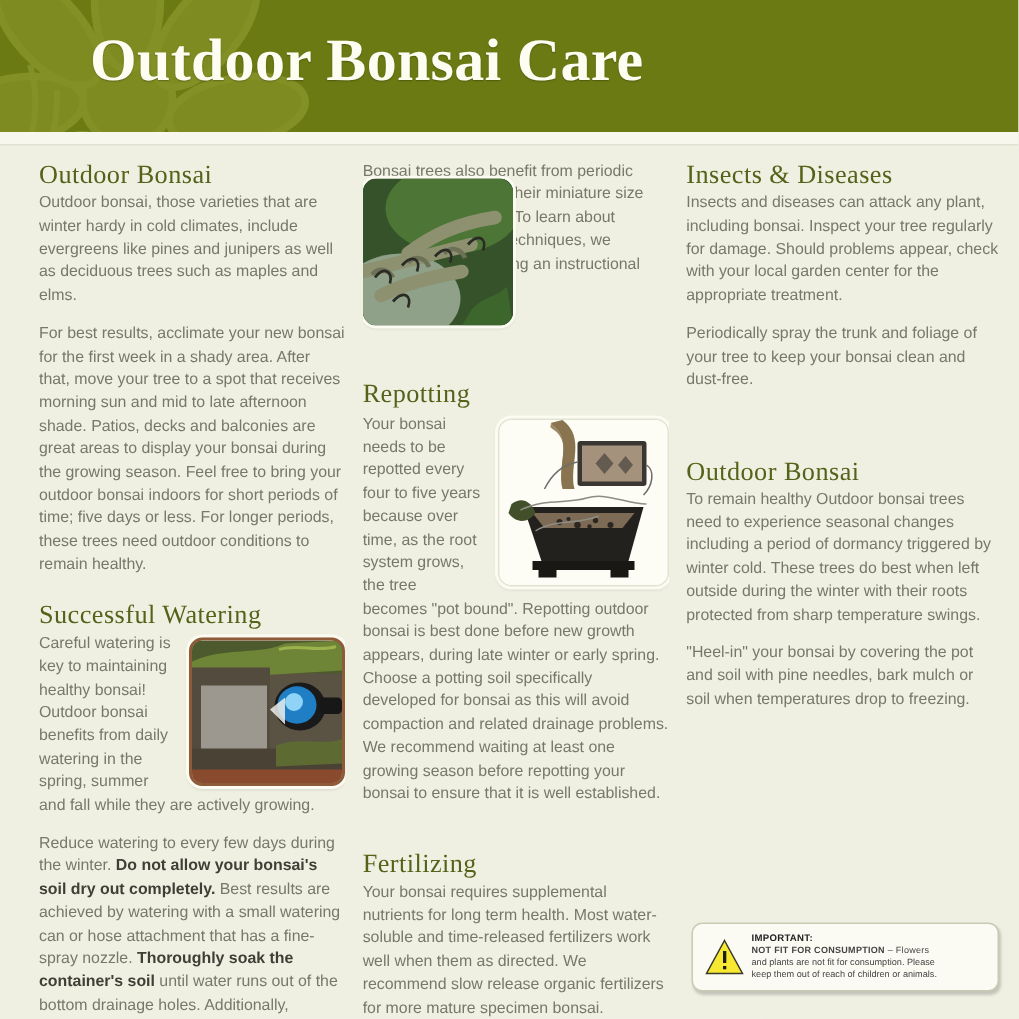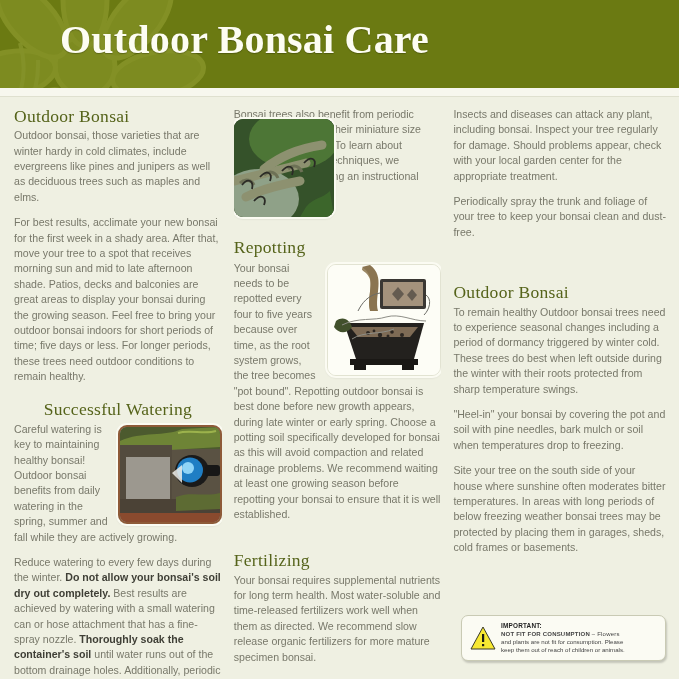--- a/index.html
+++ b/index.html
@@ -26,35 +26,35 @@
     font-family:"Liberation Serif", serif;
     font-size:40px;font-weight:700;color:#fdfdf2;
     letter-spacing:.2px;
     text-shadow:0 1px 1px rgba(0,0,0,.25);
   }
   .header-strip{height:8px;background:#f7f7ee;border-bottom:1px solid #dfe0cf;}
 
   
   .columns{
     position:absolute;top:96px;left:0;width:679px;height:583px;
-    padding:10px 12px 0 14px;box-sizing:border-box;
+    padding:10px 12px 0 26px;box-sizing:border-box;
     display:flex;gap:0;
   }
   .col{box-sizing:border-box;}
   .col-left{width:224px;padding-right:12px;}
   .col-mid{width:224px;padding-right:12px;}
   .col-right{width:218px;}
 
   h2{
     font-family:"Liberation Serif", serif;
     font-size:17.5px;font-weight:400;color:#55631a;
     margin:0 0 2px 0;line-height:1.15;
     letter-spacing:.3px;
   }
-  h2.tight{margin-top:2px;text-align:center;}
+  h2.tight{margin-top:2px;}
   p{
     margin:0 0 10px 0;
     font-size:10.6px;line-height:15.4px;
     color:#78786a;
     text-align:left;
   }
   p.first{margin-top:1px;}
   b{color:#3f3f36;font-weight:700;}
 
   
@@ -179,21 +179,21 @@
               <path d="M26 58 C33 50 39 54 36 62"></path>
               <path d="M48 52 C55 44 61 48 58 56"></path>
               <path d="M70 44 C77 36 83 40 80 48"></path>
               <path d="M20 82 C27 74 33 78 30 86"></path>
             </g>
             <path d="M72 88 C80 78 88 80 96 72 L100 98 L66 98 Z" fill="#3e6b2c" opacity=".8"></path>
           </svg>
         </div>
       </div>
 
-      <h2 style="clear:both;margin-top:16px">Repotting</h2>
+      <h2 style="clear:both;margin-top:31px">Repotting</h2>
       <div class="wrapbox">
         <div class="photo photo-repot">
           <svg viewBox="0 0 112 110" preserveAspectRatio="none">
             <rect width="112" height="110" fill="#fdfdf6"></rect>
             <g stroke="#9d8a66" stroke-width="4" fill="none" stroke-linecap="round">
               <path d="M36 4 C52 14 40 30 44 44"></path>
             </g>
             <path d="M34 2 C50 12 38 30 42 46 L50 46 C46 30 58 12 42 0 Z" fill="#8a7450"></path>
             <rect x="52" y="14" width="46" height="30" rx="2" fill="#3a3733"></rect>
             <rect x="55" y="17" width="40" height="24" fill="#a4927c"></rect>
@@ -224,30 +224,30 @@
           </svg>
         </div>
         <p class="first">Your bonsai needs to be repotted every four to five years because over time, as the root system grows, the tree becomes "pot bound". Repotting outdoor bonsai is best done before new growth appears, during late winter or early spring. Choose a potting soil specifically developed for bonsai as this will avoid compaction and related drainage problems. We recommend waiting at least one growing season before repotting your bonsai to ensure that it is well established.</p>
       </div>
 
       <h2 style="clear:both;margin-top:18px">Fertilizing</h2>
       <p class="first">Your bonsai requires supplemental nutrients for long term health. Most water-soluble and time-released fertilizers work well when them as directed. We recommend slow release organic fertilizers for more mature specimen bonsai.</p>
     </div>
 
     <div class="col col-right">
+      <h2>Insects &amp; Diseases</h2>
       <p class="first">Insects and diseases can attack any plant, including bonsai. Inspect your tree regularly for damage. Should problems appear, check with your local garden center for the appropriate treatment.</p>
       <p>Periodically spray the trunk and foliage of your tree to keep your bonsai clean and dust-free.</p>
 
       <h2 style="margin-top:22px">
         <br>
         <span>Outdoor Bonsai</span>
       </h2>
       <p class="first">To remain healthy Outdoor bonsai trees need to experience seasonal changes including a period of dormancy triggered by winter cold. These trees do best when left outside during the winter with their roots protected from sharp temperature swings.</p>
       <p>"Heel-in" your bonsai by covering the pot and soil with pine needles, bark mulch or soil when temperatures drop to freezing.</p>
-      <p>Site your tree on the south side of your house where sunshine often moderates bitter temperatures. In areas with long periods of below freezing weather bonsai trees may be protected by placing them in garages, sheds, cold frames or basements.</p>
     </div>
   </div>
 
   <div class="warn">
     <svg class="tri" viewBox="0 0 26 24">
       <path d="M13 1 L25 23 L1 23 Z" fill="#f7e832" stroke="#3a3a2a" stroke-width="1"></path>
       <rect x="12" y="8" width="2.2" height="8" fill="#1d1d14"></rect>
       <rect x="12" y="18" width="2.2" height="2.2" fill="#1d1d14"></rect>
     </svg>
     <div class="wtxt">

